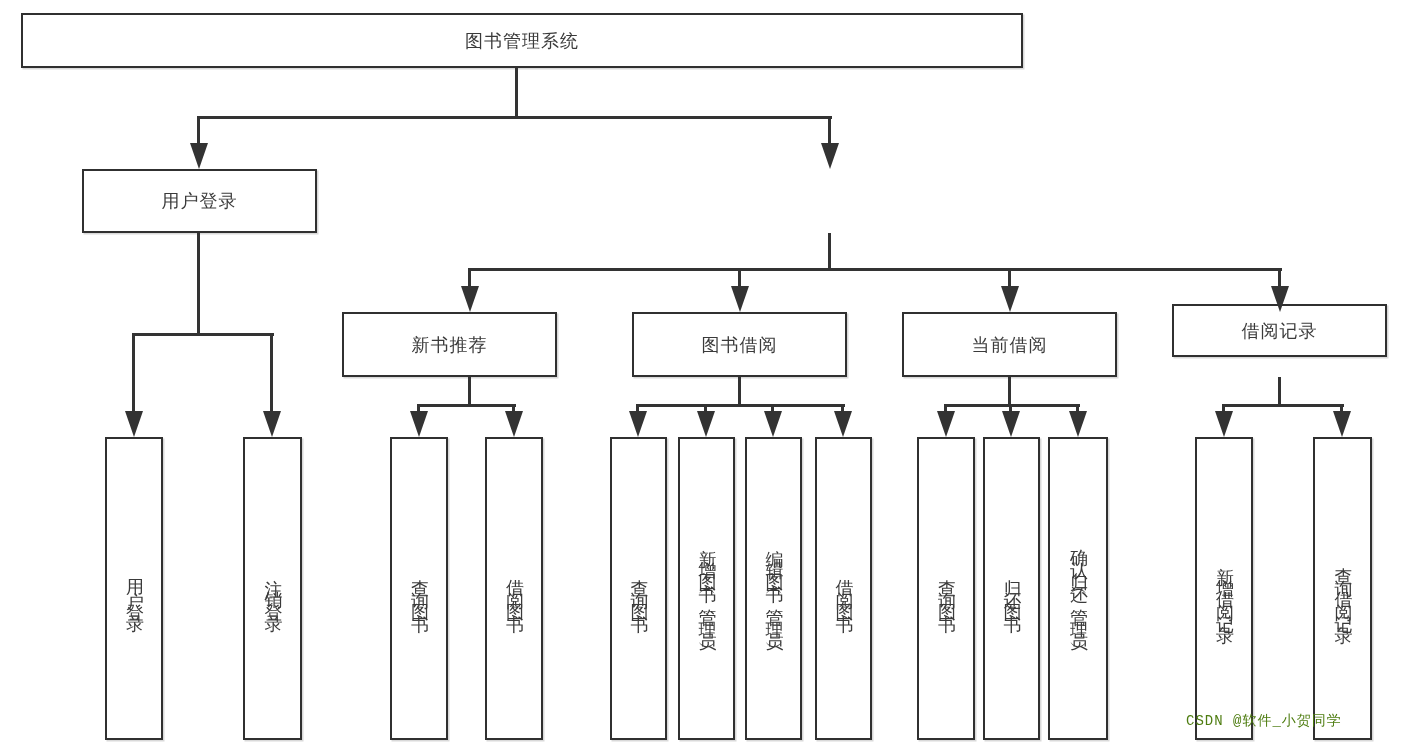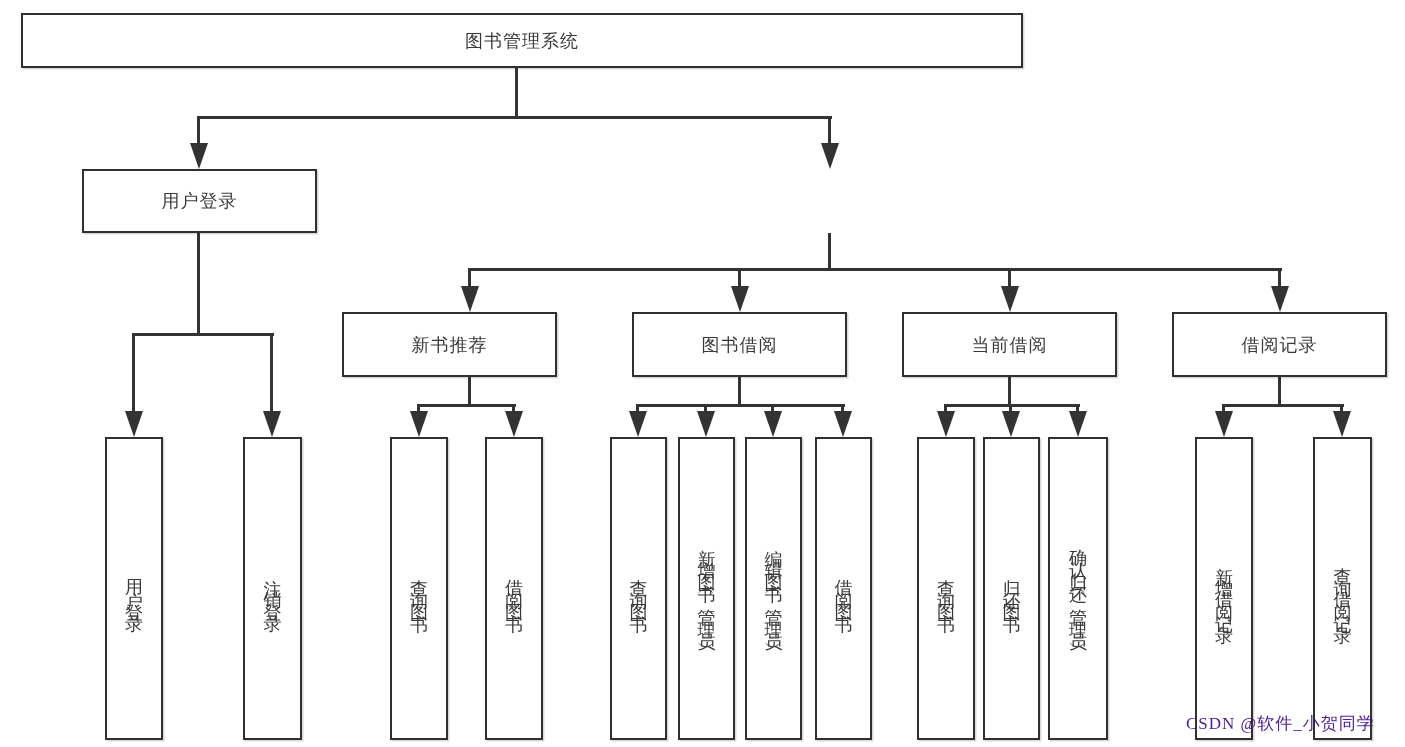--- a/index.html
+++ b/index.html
@@ -1,29 +1,29 @@
 <!DOCTYPE html>
 <html><head>
 <meta charset="utf-8">
 <style>
   html,body{margin:0;padding:0;background:#fff}
   .stage{position:relative;width:1405px;height:747px;background:#ffffff;
-         font-family:Liberation Serif, serif;overflow:hidden}
+         font-family:Liberation Mono, monospace;overflow:hidden}
   .node{position:absolute;background:#fff;border:2.5px solid #303030;
         display:flex;align-items:center;justify-content:center;
         color:#3a3a3a;font-size:18px;box-sizing:border-box;
         box-shadow:1.5px 1.5px 0 rgba(130,130,130,.30)}
   .leaf{top:437px;height:303px}
   .vtext{writing-mode:vertical-rl;text-orientation:upright;letter-spacing:12px;line-height:1}
   .hlbl{letter-spacing:1px}
   .ln{position:absolute;background:#333}
   .ah{position:absolute;width:0;height:0;
       border-left:9px solid transparent;border-right:9px solid transparent;
       border-top:26px solid #333}
-  .wm{position:absolute;left:1186px;top:712px;font-size:17px;color:#4c1d95;
+  .wm{position:absolute;left:1186px;top:712px;font-size:14px;color:#4d7c0f;
       letter-spacing:1px;white-space:nowrap}
 </style>
 </head>
 <body>
 
 <div class="stage">
 
   <div class="node" style="left:21px;top:13px;width:1002px;height:55px">
     <span class="hlbl">图书管理系统</span>
   </div>
@@ -34,21 +34,21 @@
 
   <div class="node" style="left:342px;top:312px;width:215px;height:65px">
     <span class="hlbl">新书推荐</span>
   </div>
   <div class="node" style="left:632px;top:312px;width:215px;height:65px">
     <span class="hlbl">图书借阅</span>
   </div>
   <div class="node" style="left:902px;top:312px;width:215px;height:65px">
     <span class="hlbl">当前借阅</span>
   </div>
-  <div class="node" style="left:1172px;top:312px;width:215px;height:65px">
+  <div class="node" style="left:1172px;top:304px;width:215px;height:53px">
     <span class="hlbl">借阅记录</span>
   </div>
 
   <div class="node leaf" style="left:105px;width:58px">
     <span class="vtext">用户登录</span>
   </div>
   <div class="node leaf" style="left:243px;width:59px">
     <span class="vtext">注销登录</span>
   </div>
 

